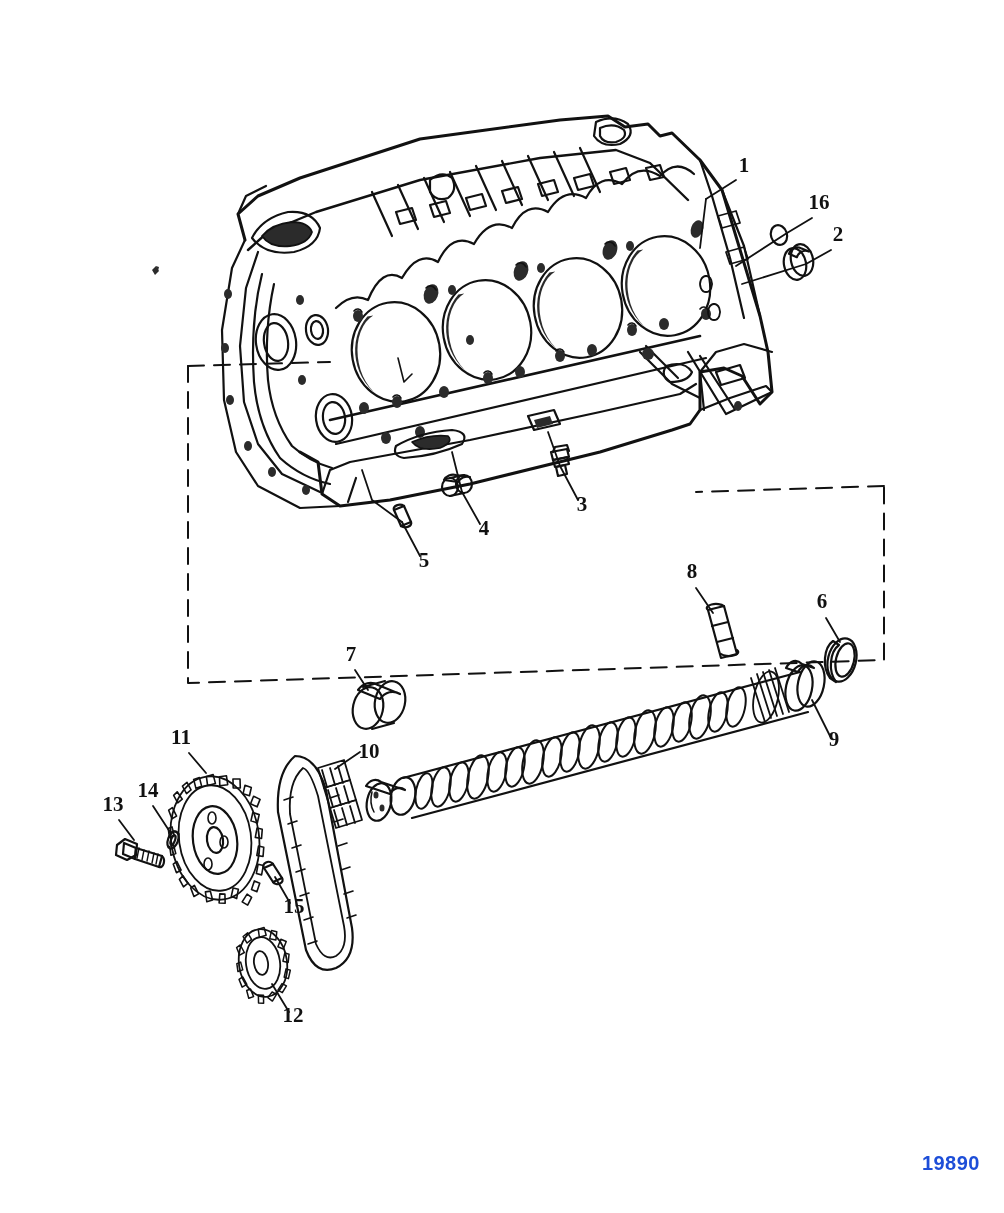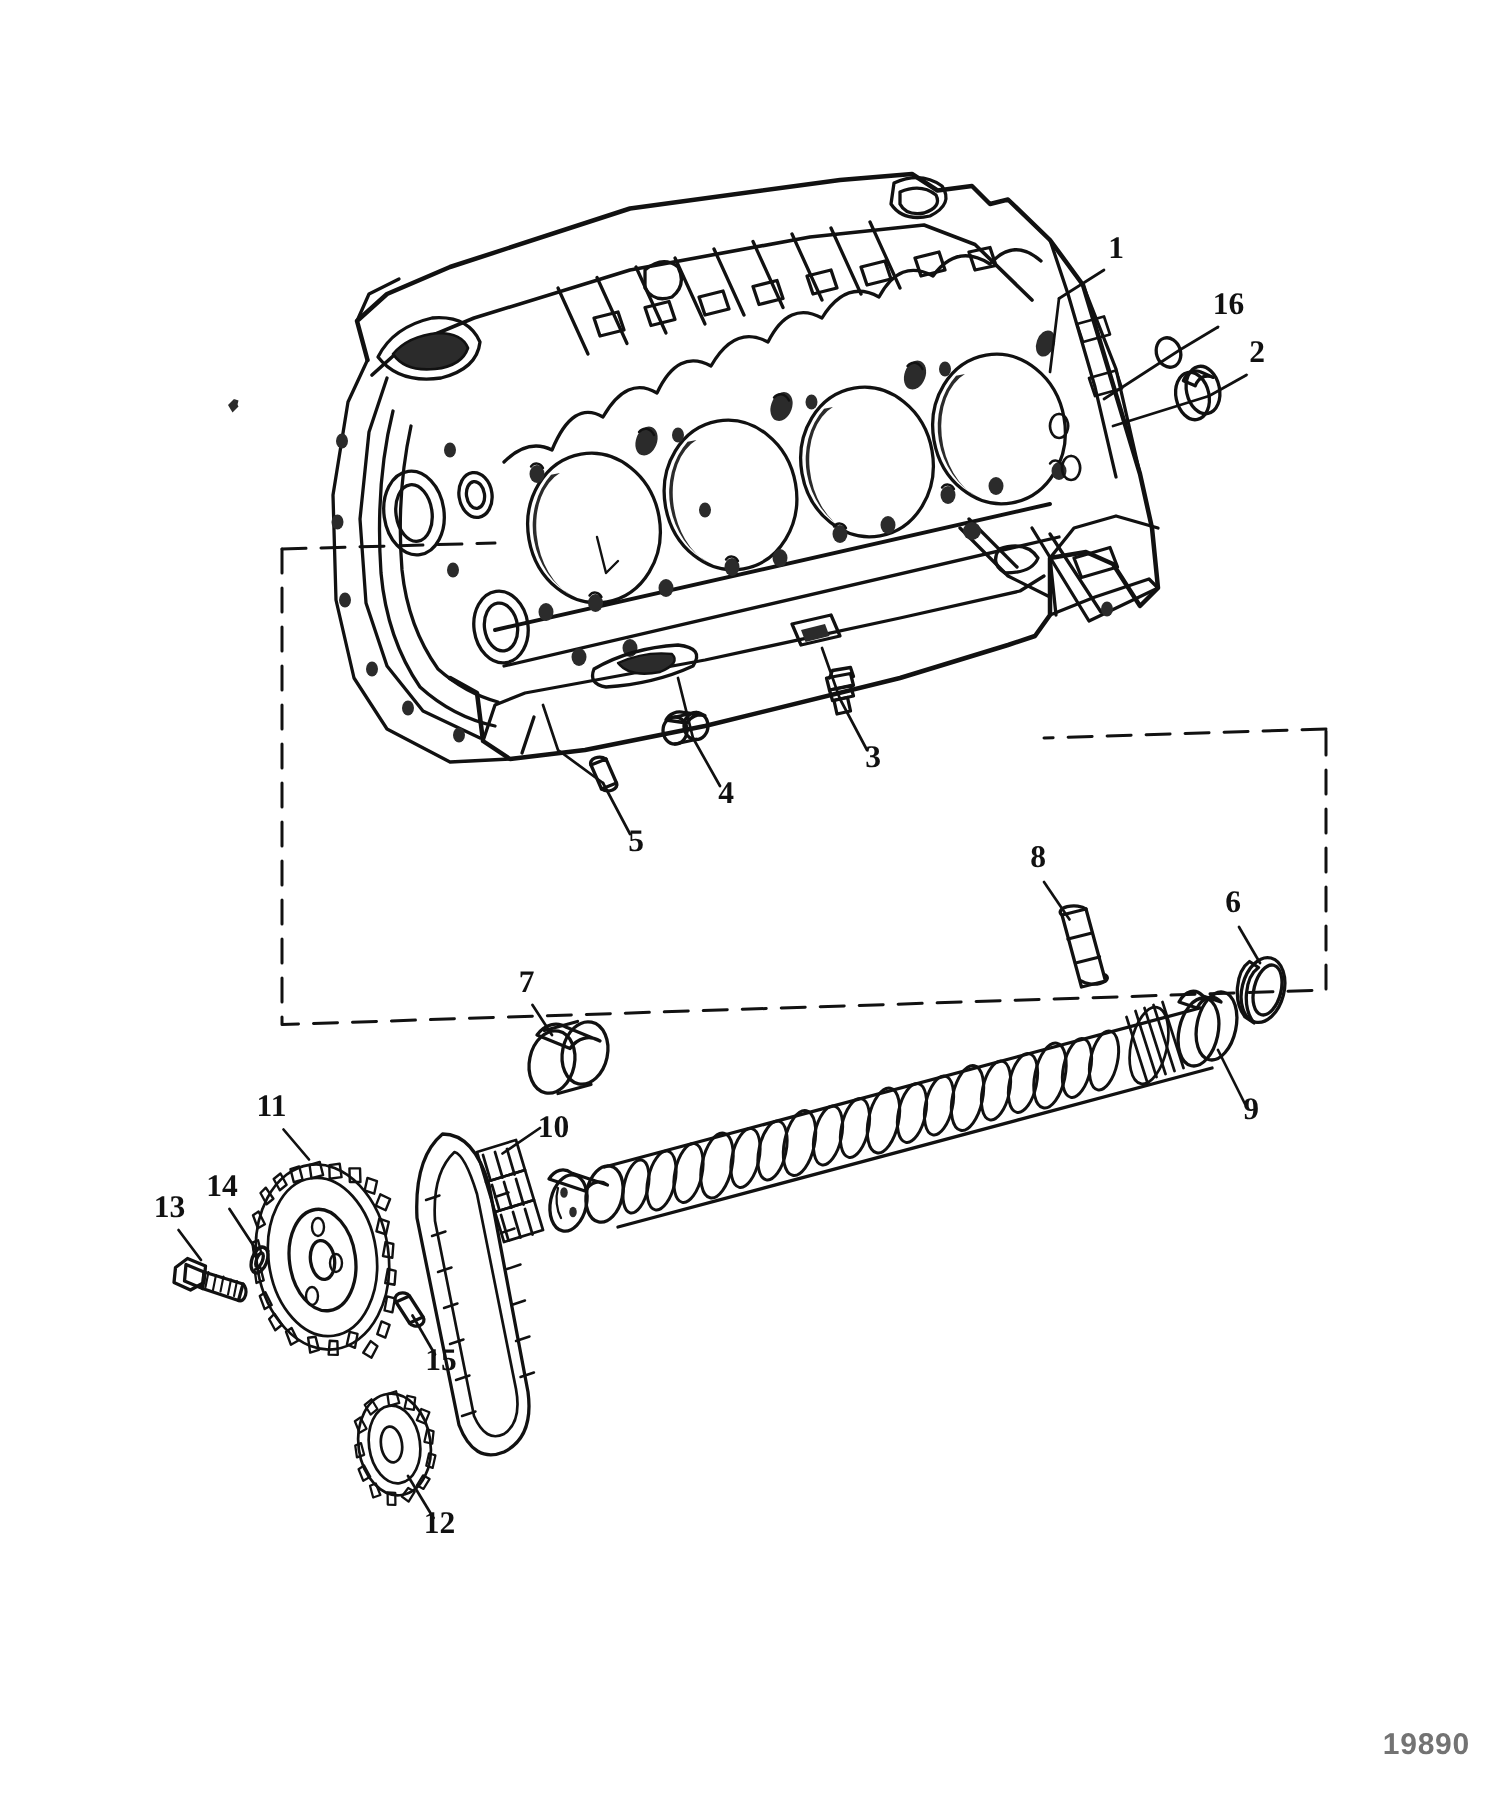--- a/index.html
+++ b/index.html
@@ -27,21 +27,21 @@
     height: 1213px;
   }
   .partnum {
     position: absolute;
     right: 24px;
     bottom: 38px;
     font-family: "Liberation Sans", sans-serif;
     font-size: 20px;
     font-weight: 700;
     letter-spacing: 0.5px;
-    color: #737373;
+    color: #1d4ed8;
   }
   svg text.callout {
     font-family: "Liberation Serif", serif;
     font-size: 21px;
     font-weight: 700;
     fill: #111111;
   }
 </style>
 </head>
 <body>

